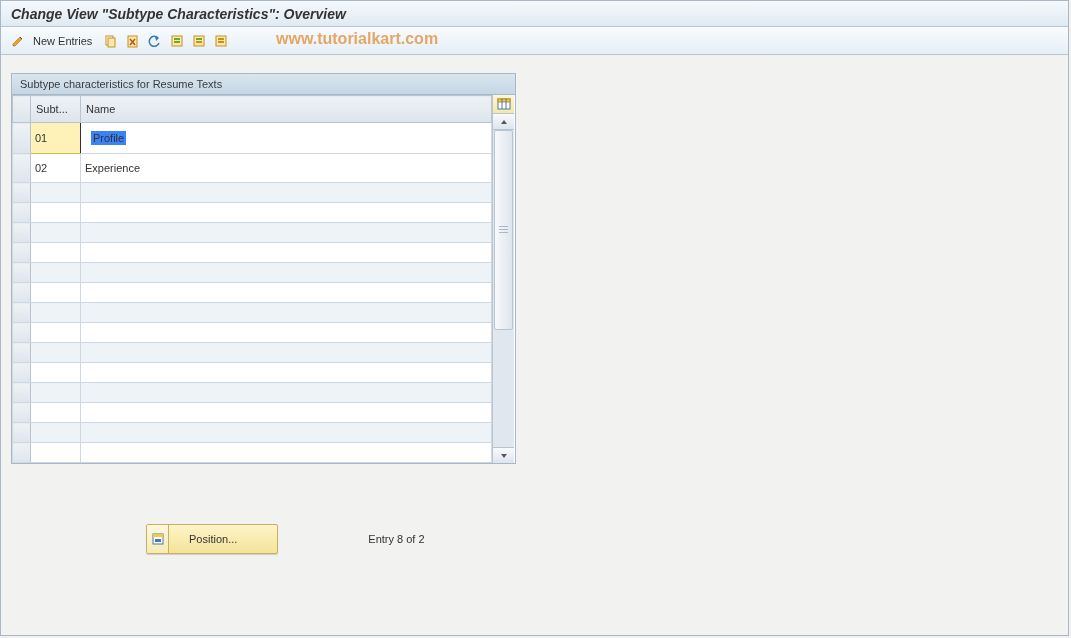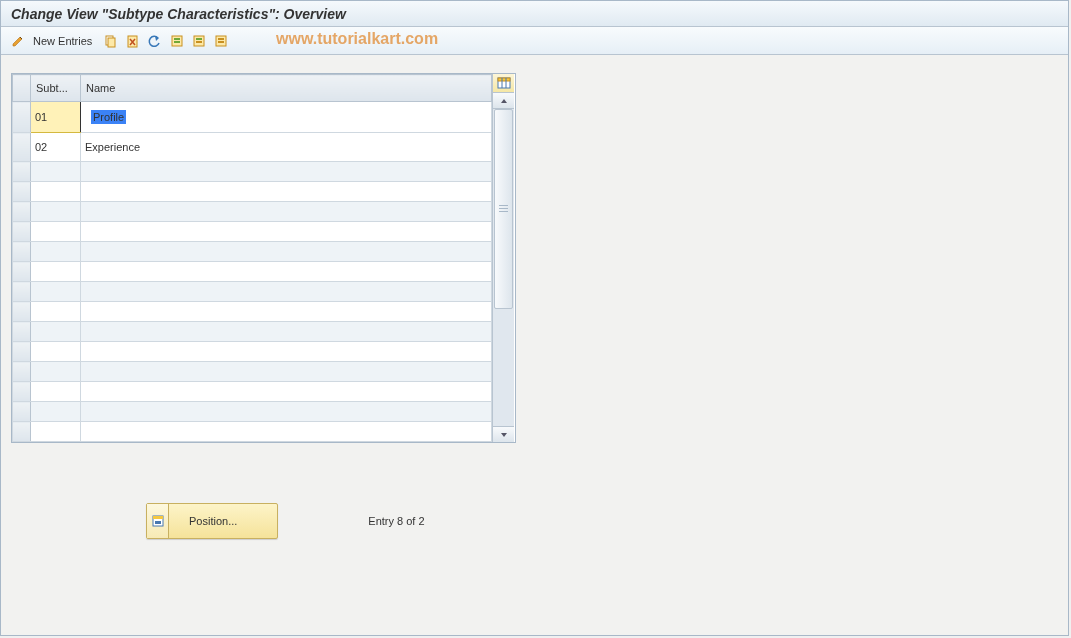--- a/index.html
+++ b/index.html
@@ -194,21 +194,21 @@
       align-items: center;
       gap: 90px;
       padding-left: 135px;
     }
     .position-btn {
       display: inline-flex;
       align-items: center;
       background: linear-gradient(#fdf4c8, #f5e39a);
       border: 1px solid #c8b060;
       border-radius: 2px;
-      height: 36px;
+      height: 30px;
       cursor: pointer;
       box-shadow: 0 1px 1px rgba(0,0,0,0.15);
     }
     .position-btn .icon-part {
       width: 22px;
       height: 100%;
       border-right: 1px solid #c8b060;
       display: flex;
       align-items: center;
       justify-content: center;
@@ -278,20 +278,21 @@
           <rect x="2" y="2" width="10" height="10" fill="#fde9a8" stroke="#c89020"></rect>
           <rect x="4" y="4" width="6" height="2" fill="#c89020"></rect>
           <rect x="4" y="7" width="6" height="2" fill="#c89020"></rect>
         </svg>
     </span>
     <span class="watermark" data-name="watermark">www.tutorialkart.com</span>
   </div>
 
   <div class="content" data-name="content-area">
     <div class="panel" data-name="subtype-panel">
+      <div class="panel-header" data-name="panel-title">Subtype characteristics for Resume Texts</div>
       <div class="table-wrap">
         <table class="tbl" data-name="subtype-table">
           <thead>
             <tr>
               <th class="selcol" data-name="col-header-select"></th>
               <th class="subtcol" data-name="col-header-subt">Subt...</th>
               <th class="namecol" data-name="col-header-name">Name</th>
             </tr>
           </thead>
           <tbody id="tbody">

